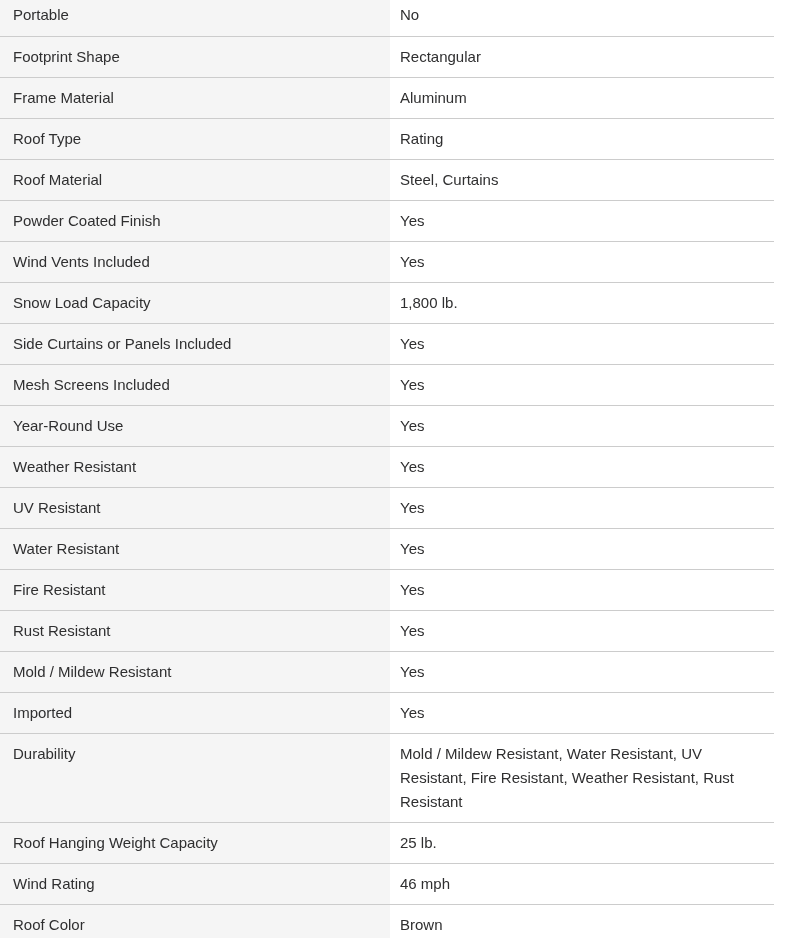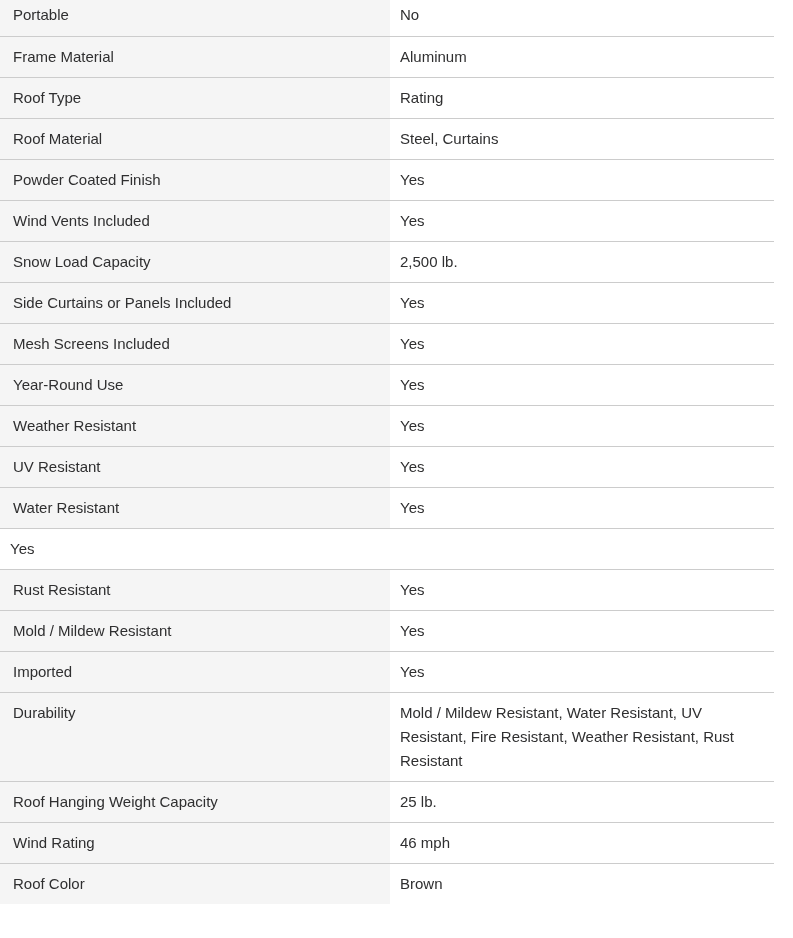--- a/index.html
+++ b/index.html
@@ -48,20 +48,24 @@
 </style>
 </head>
 <body>
 
 <div class="spec-table" id="spec-table">
   <div class="spec-row">
     <div class="spec-label">Portable</div>
     <div class="spec-value">No</div>
   </div>
 
+  <div class="spec-row">
+    <div class="spec-label">Footprint Shape</div>
+    <div class="spec-value">Rectangular</div>
+  </div>
 
   <div class="spec-row">
     <div class="spec-label">Frame Material</div>
     <div class="spec-value">Aluminum</div>
   </div>
 
   <div class="spec-row">
     <div class="spec-label">Roof Type</div>
     <div class="spec-value">Rating</div>
   </div>
@@ -76,21 +80,21 @@
     <div class="spec-value">Yes</div>
   </div>
 
   <div class="spec-row">
     <div class="spec-label">Wind Vents Included</div>
     <div class="spec-value">Yes</div>
   </div>
 
   <div class="spec-row">
     <div class="spec-label">Snow Load Capacity</div>
-    <div class="spec-value">2,500 lb.</div>
+    <div class="spec-value">1,800 lb.</div>
   </div>
 
   <div class="spec-row">
     <div class="spec-label">Side Curtains or Panels Included</div>
     <div class="spec-value">Yes</div>
   </div>
 
   <div class="spec-row">
     <div class="spec-label">Mesh Screens Included</div>
     <div class="spec-value">Yes</div>
@@ -110,20 +114,21 @@
     <div class="spec-label">UV Resistant</div>
     <div class="spec-value">Yes</div>
   </div>
 
   <div class="spec-row">
     <div class="spec-label">Water Resistant</div>
     <div class="spec-value">Yes</div>
   </div>
 
   <div class="spec-row">
+    <div class="spec-label">Fire Resistant</div>
     <div class="spec-value">Yes</div>
   </div>
 
   <div class="spec-row">
     <div class="spec-label">Rust Resistant</div>
     <div class="spec-value">Yes</div>
   </div>
 
   <div class="spec-row">
     <div class="spec-label">Mold / Mildew Resistant</div>

